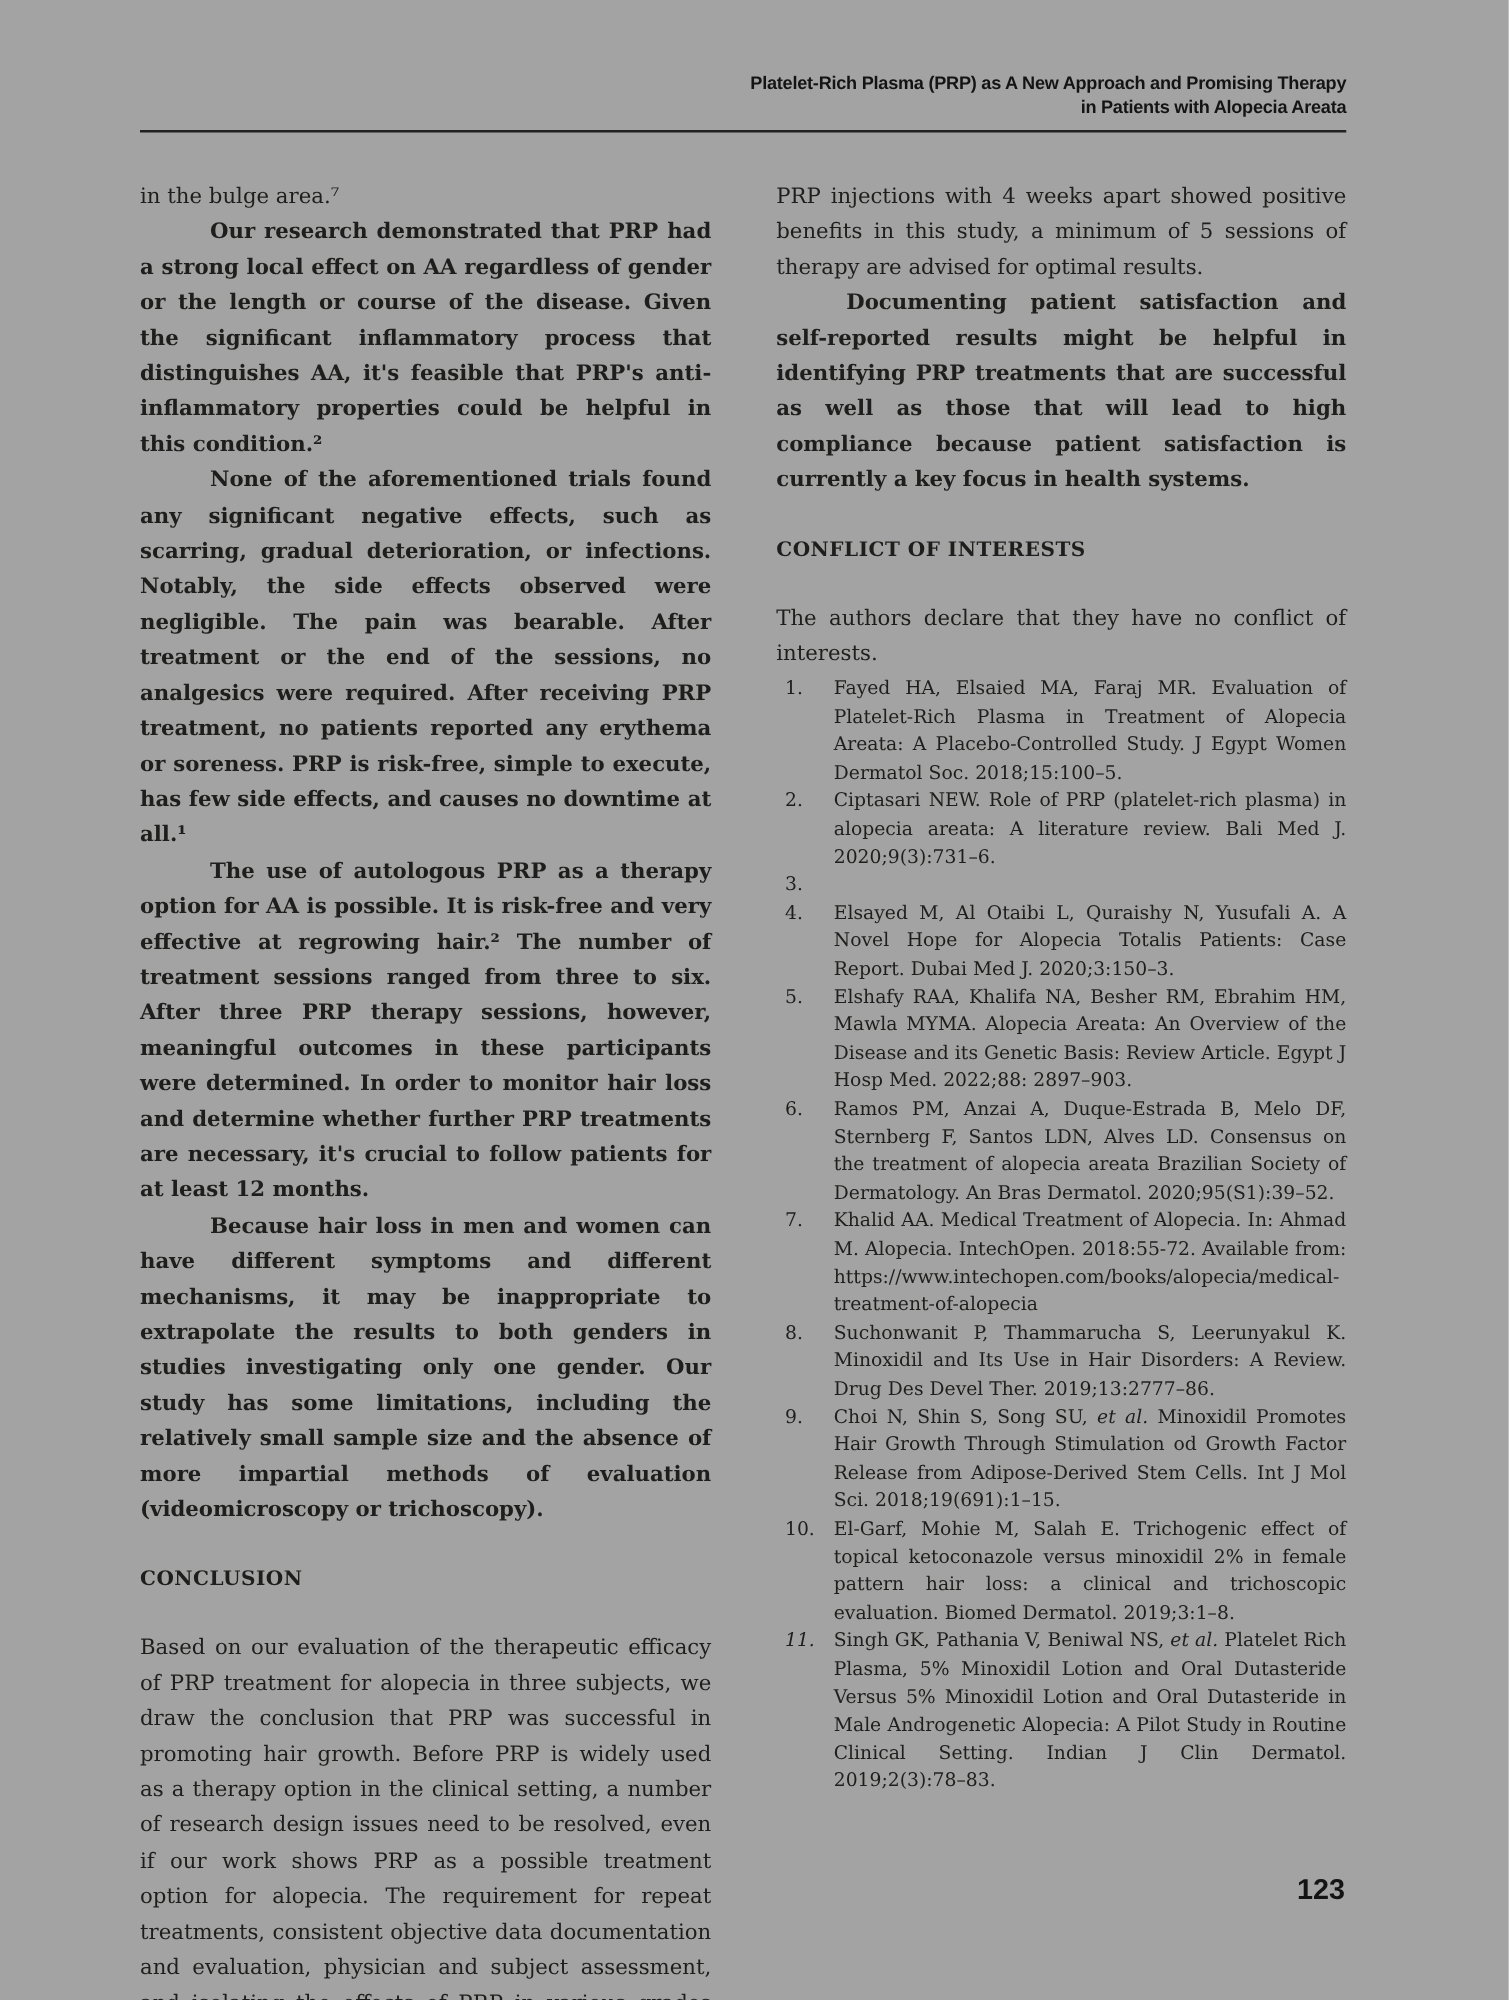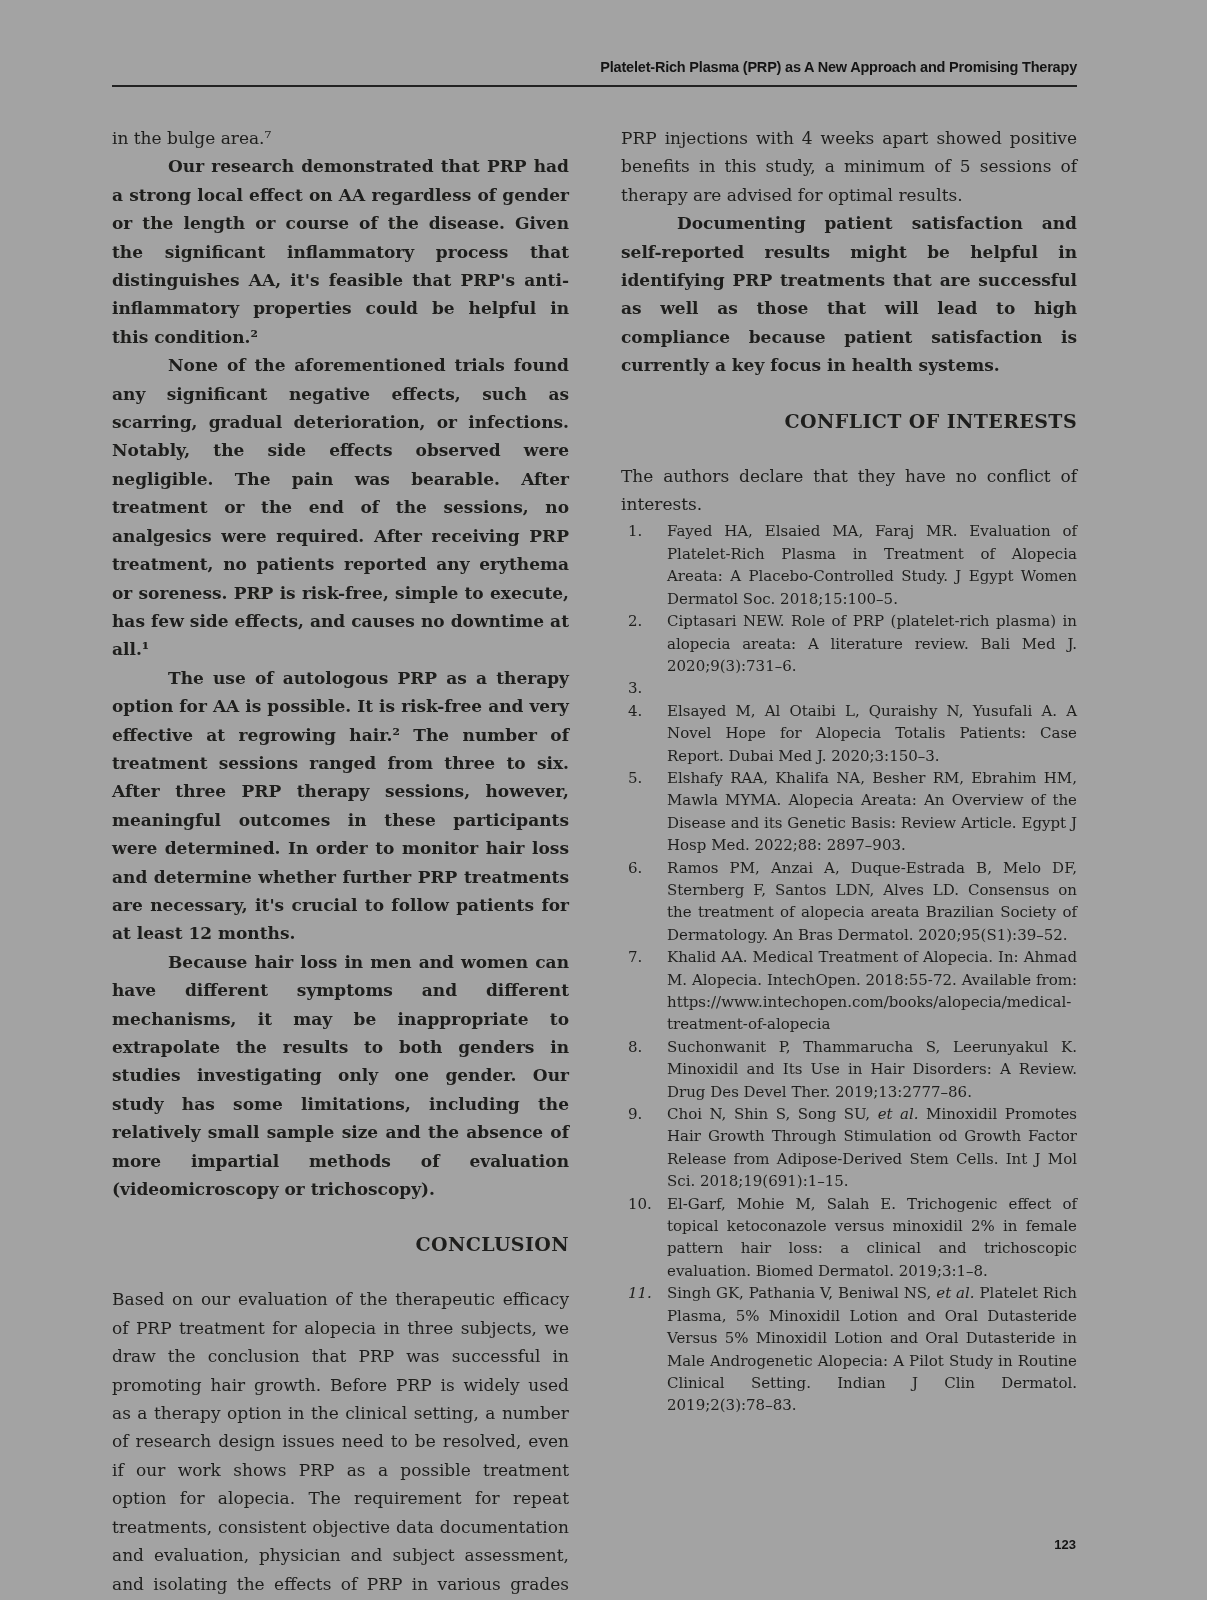--- a/index.html
+++ b/index.html
@@ -43,24 +43,24 @@
   }
   .col-left  { width: 457px; }
   .col-right { width: 456px; }
   .col p {
     margin: 0;
     font-size: 17px;
     line-height: 28.4px;
   }
   .col p.indent { text-indent: 56px; font-weight: bold; }
   h2.section-heading {
-    font-size: 19px;
+    font-size: 16px;
     line-height: 28px;
     font-weight: bold;
-    text-align: right;
+    text-align: left;
     letter-spacing: 0.4px;
     margin: 27px 0 27px 0;
   }
   .references { margin-top: 2px; }
   .ref-item {
     display: flex;
     font-size: 15px;
     line-height: 22.4px;
   }
   .ref-num {
@@ -71,34 +71,35 @@
   }
   .ref-text {
     flex: 1 1 auto;
     text-align: justify;
     word-break: break-word;
   }
   .ref-item:nth-child(11) .ref-num { font-style: italic; }
   .page-number {
     position: absolute;
     right: 131px;
-    bottom: 48px;
+    bottom: 75px;
     font-family: "Liberation Sans", "DejaVu Sans", sans-serif;
     font-weight: bold;
-    font-size: 13px;
+    font-size: 23px;
     color: #141414;
   }
 </style>
 </head>
 <body>
 
 <div class="page">
 
   <div class="running-head">
     <div>Platelet-Rich Plasma (PRP) as A New Approach and Promising Therapy</div>
+    <div>in Patients with Alopecia Areata</div>
   </div>
   <hr class="head-rule">
 
   <div class="columns">
 
     <div class="col col-left">
       <p>in the bulge area.⁷</p>
       <p class="indent">Our research demonstrated that PRP had a strong local effect on AA regardless of gender or the length or course of the disease. Given the significant inflammatory process that distinguishes AA, it's feasible that PRP's anti-inflammatory properties could be helpful in this condition.²</p>
       <p class="indent">None of the aforementioned trials found any significant negative effects, such as scarring, gradual deterioration, or infections. Notably, the side effects observed were negligible. The pain was bearable. After treatment or the end of the sessions, no analgesics were required. After receiving PRP treatment, no patients reported any erythema or soreness. PRP is risk-free, simple to execute, has few side effects, and causes no downtime at all.¹</p>
       <p class="indent">The use of autologous PRP as a therapy option for AA is possible. It is risk-free and very effective at regrowing hair.² The number of treatment sessions ranged from three to six. After three PRP therapy sessions, however, meaningful outcomes in these participants were determined. In order to monitor hair loss and determine whether further PRP treatments are necessary, it's crucial to follow patients for at least 12 months.</p>

